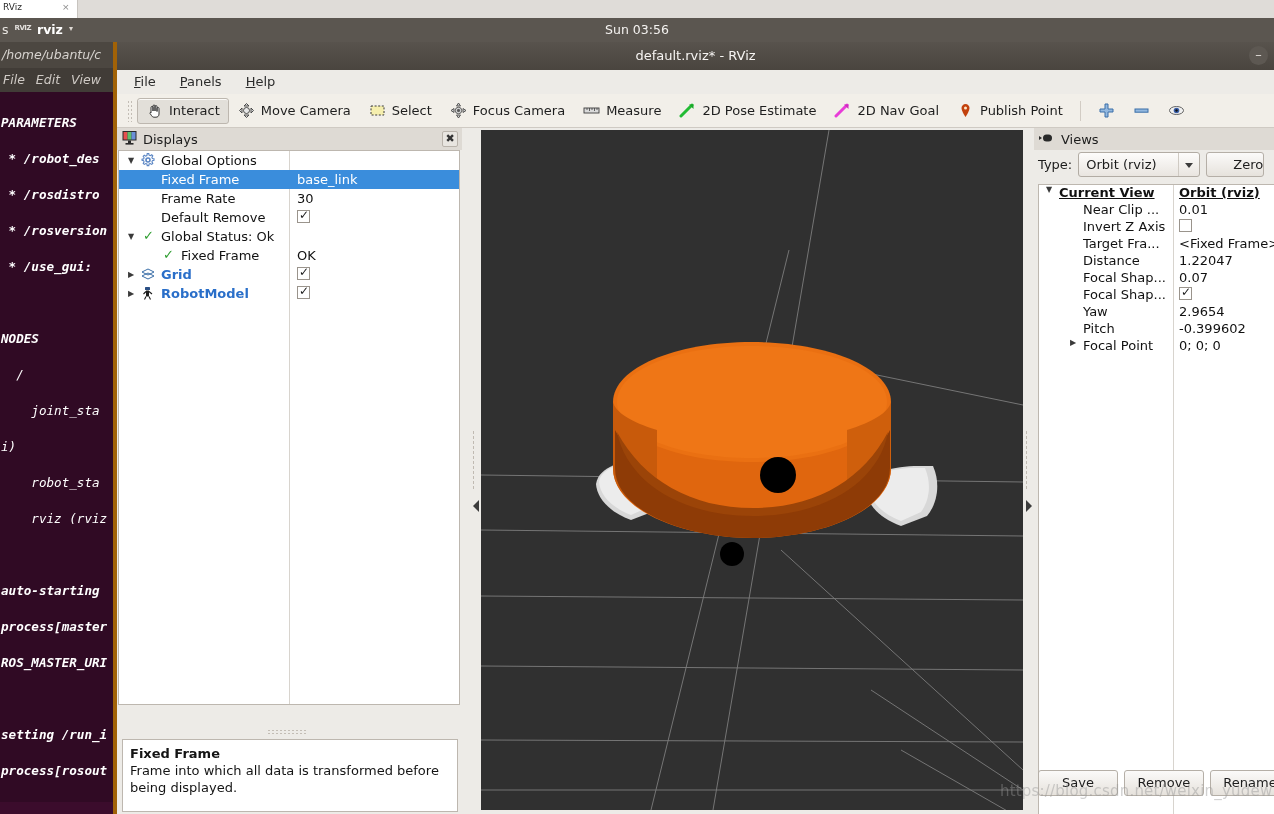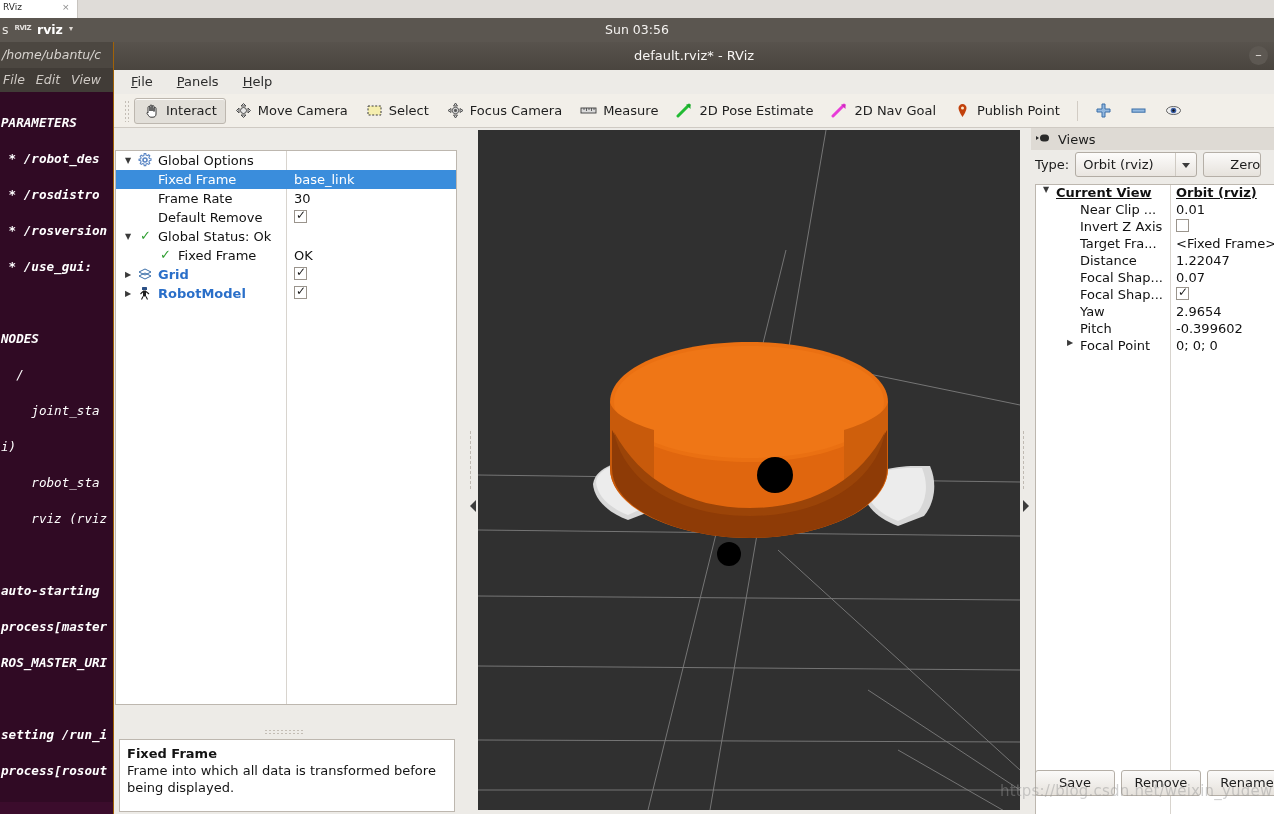--- a/index.html
+++ b/index.html
@@ -71,21 +71,21 @@
   .term-bottom {
     position: absolute; left: 0; bottom: 0; width: 113px; height: 12px;
     background: #3b0c2c;
   }
 
   
   .rviz-win {
     position: absolute; left: 113px; top: 42px;
     width: 1161px; height: 772px;
     background: #edebe7;
-    border-left: 1px solid #a16207;
+    border-left: 4px solid #a16207;
   }
   .rviz-titlebar {
     position: relative; height: 28px;
     background: linear-gradient(to bottom, #58534d 0%, #4a453f 100%);
     color: #f5f3f1; font-size: 13px;
   }
   .rviz-title-text {
     position: absolute; left: 0; right: 0; top: 6px; text-align: center;
     font-size: 13px; color: #f7f5f3;
   }
@@ -466,20 +466,34 @@
           <svg width="17" height="17" viewBox="0 0 17 17">
             <ellipse cx="8.5" cy="8.5" rx="7" ry="4" fill="#f0f0f0" stroke="#555" stroke-width="0.9"></ellipse>
             <circle cx="8.5" cy="8.5" r="2.8" fill="#3a5fa8"></circle>
             <circle cx="8.5" cy="8.5" r="1.2" fill="#111"></circle>
           </svg>
         </span>
       </div>
     </div>
 
     <div class="displays-panel">
+      <div class="panel-header">
+        <span>
+          <svg width="15" height="15" viewBox="0 0 15 15">
+            <rect x="0.5" y="1" width="14" height="9.5" fill="#2a2a2a"></rect>
+            <rect x="1.5" y="2" width="4" height="7.5" fill="#e6504f"></rect>
+            <rect x="5.5" y="2" width="4" height="7.5" fill="#5fbf6b"></rect>
+            <rect x="9.5" y="2" width="4" height="7.5" fill="#6a8fd8"></rect>
+            <rect x="6" y="10.5" width="3" height="3" fill="#2a2a2a"></rect>
+            <rect x="3.5" y="13" width="8" height="1.6" fill="#2a2a2a"></rect>
+          </svg>
+        </span>
+        <span>Displays</span>
+        <span class="panel-close">✖</span>
+      </div>
 
       <div class="tree">
         <div class="tree-colsplit"></div>
 
         <div class="trow" style="top:0">
           <span class="t-arrow" style="left:6px">▼</span>
           <span class="t-icon" style="left:22px;top:2px">
             <svg width="14" height="14" viewBox="0 0 14 14">
                 <path d="M7 4.2a2.8 2.8 0 1 0 0 5.6 2.8 2.8 0 0 0 0-5.6zm0 1.6a1.2 1.2 0 1 1 0 2.4 1.2 1.2 0 0 1 0-2.4z" fill="#5b86c4"></path>
                 <path d="M6.2 0.6h1.6l.3 1.6 1.2.5 1.4-.9 1.1 1.1-.9 1.4.5 1.2 1.6.3v1.6l-1.6.3-.5 1.2.9 1.4-1.1 1.1-1.4-.9-1.2.5-.3 1.6H6.2l-.3-1.6-1.2-.5-1.4.9-1.1-1.1.9-1.4-.5-1.2-1.6-.3V6.2l1.6-.3.5-1.2-.9-1.4 1.1-1.1 1.4.9 1.2-.5z" fill="none" stroke="#5b86c4" stroke-width="1.1"></path>

